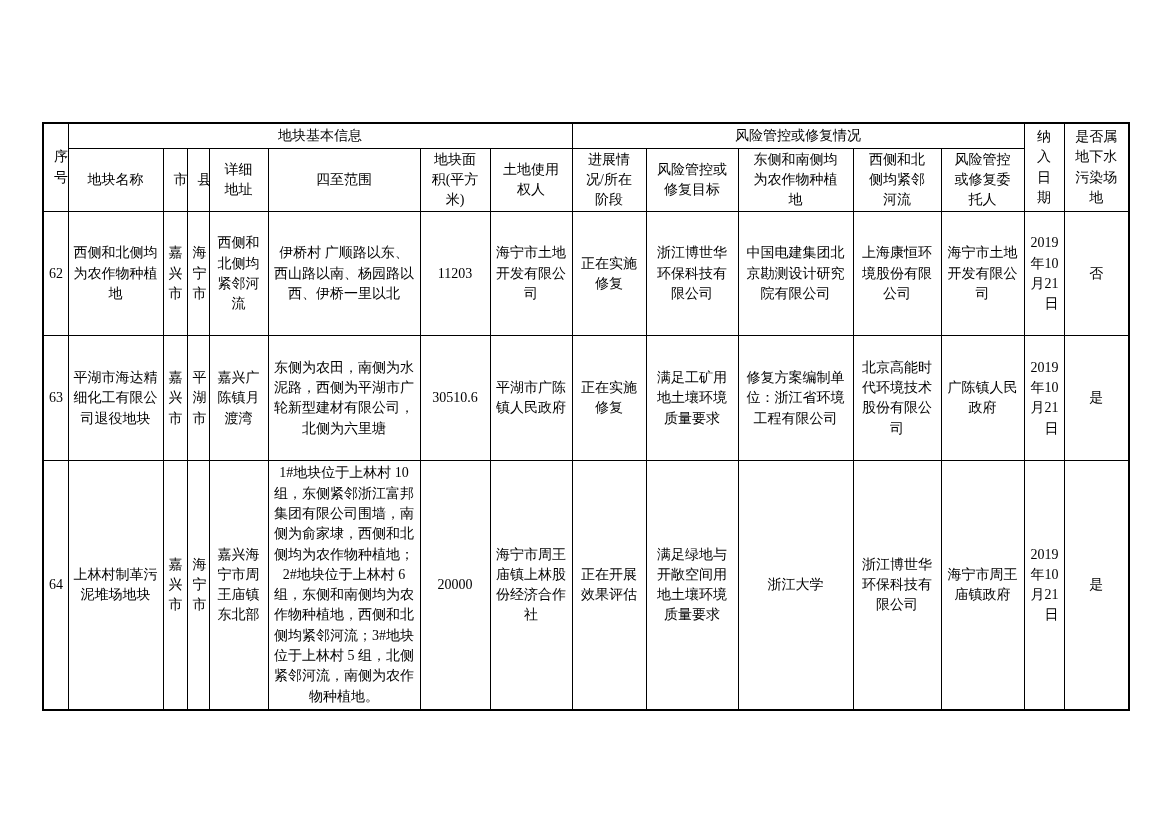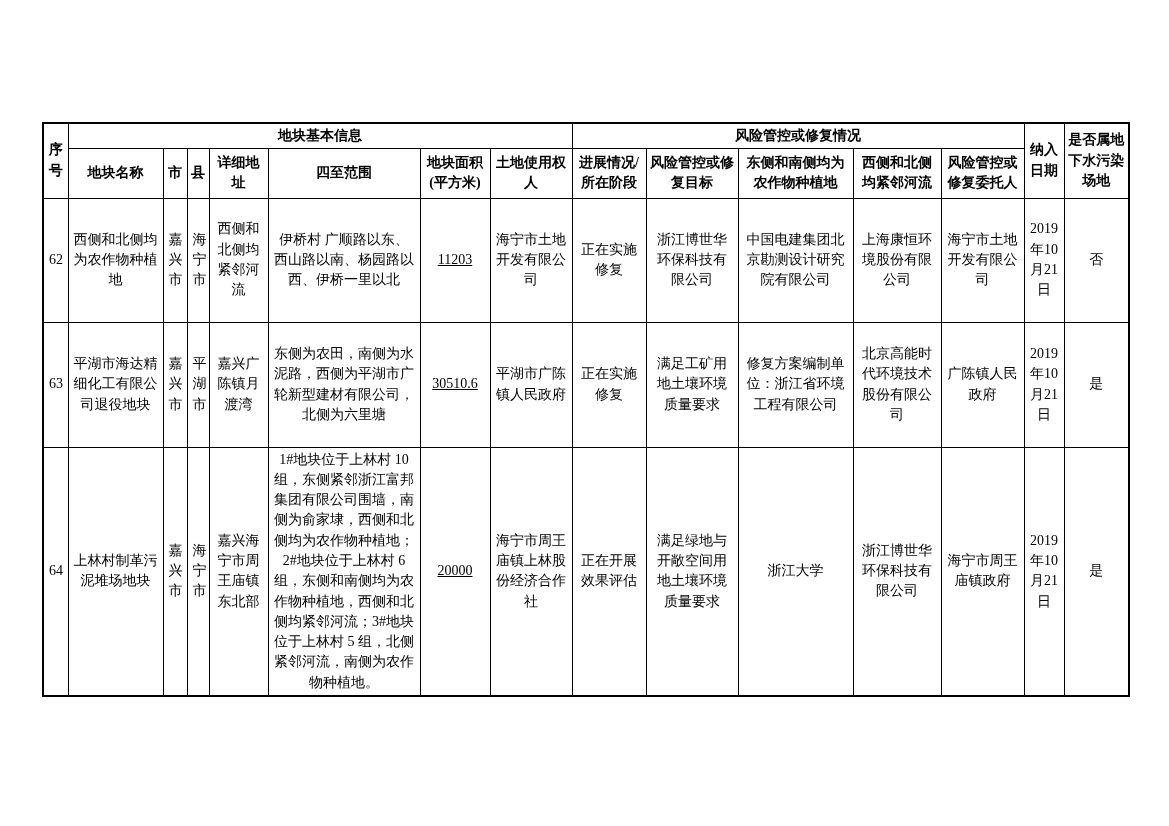--- a/index.html
+++ b/index.html
@@ -33,27 +33,27 @@
   .registry th, .registry td {
     border: 1px solid #000000;
     text-align: center;
     vertical-align: middle;
     font-size: 14px;
     line-height: 1.45;
     padding: 2px 5px;
     overflow: hidden;
   }
   .registry th {
-    font-weight: bold;
-    padding: 1px 3px;
+    font-weight: normal;
+    padding: 1px 10px;
   }
   .registry thead tr.h1 { height: 25px; }
   .registry thead tr.h2 { height: 50px; }
-  .registry td.cell-date { word-break: break-all; }
-  .registry td.cell-area { word-break: keep-all; text-decoration: underline; }
+  .registry td.cell-date { word-break: break-all; text-align: right; }
+  .registry td.cell-area { word-break: keep-all; }
 </style>
 </head>
 <body>
 
 <div class="sheet">
   <table class="registry">
     <colgroup>
       <col style="width:25px">
       <col style="width:95px">
       <col style="width:24px">

